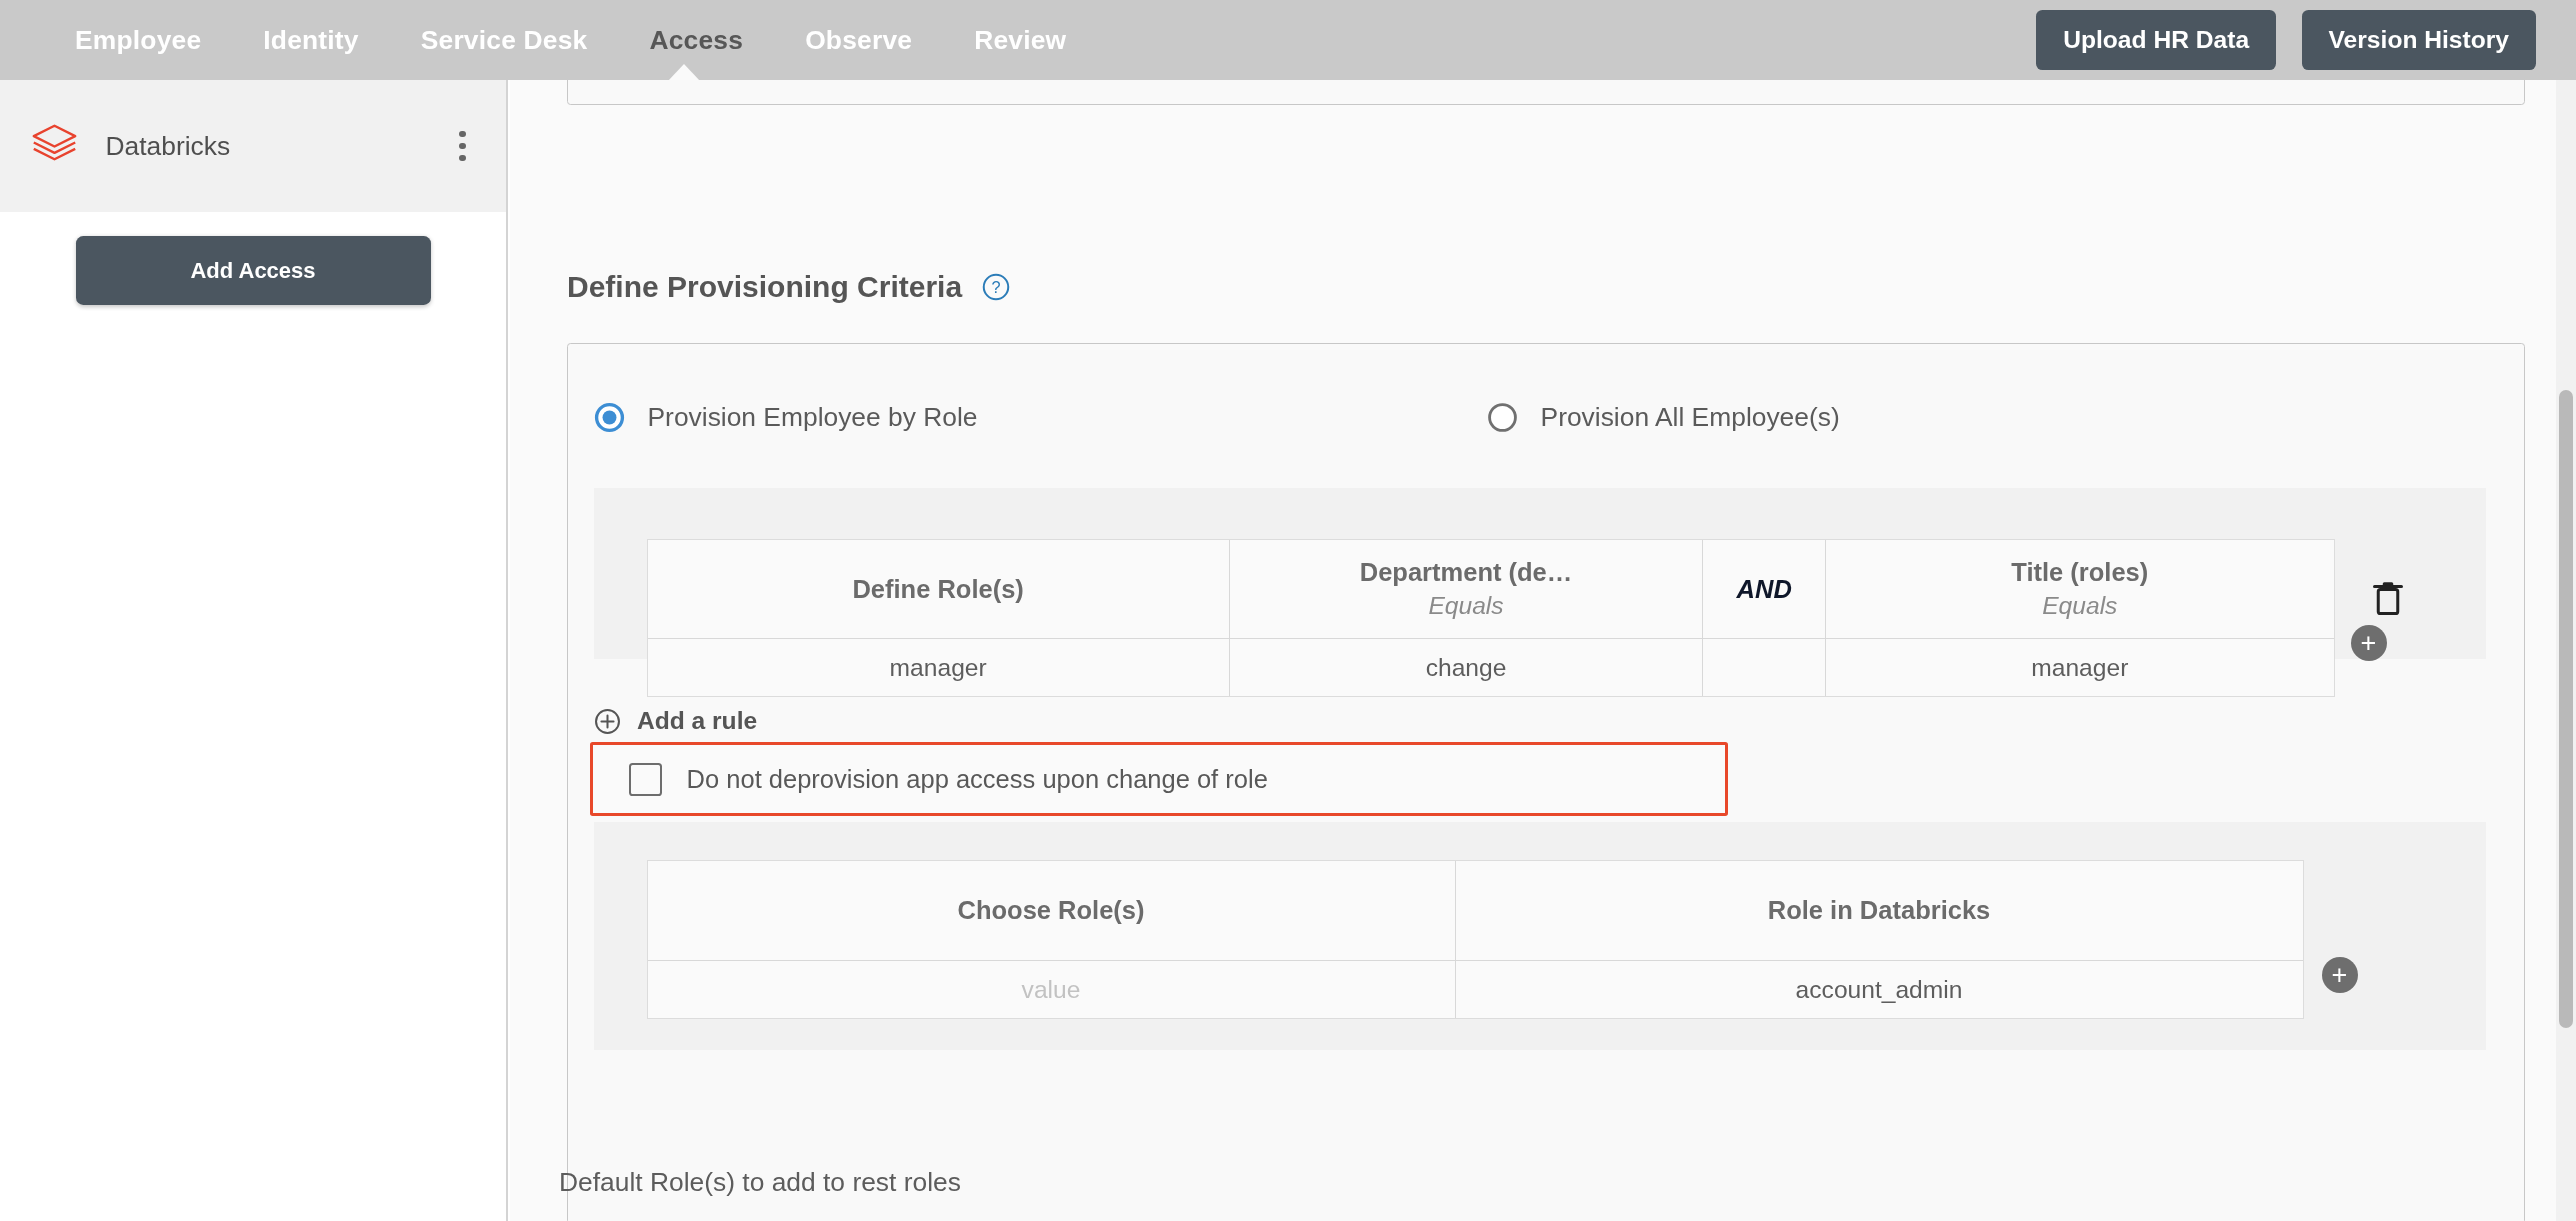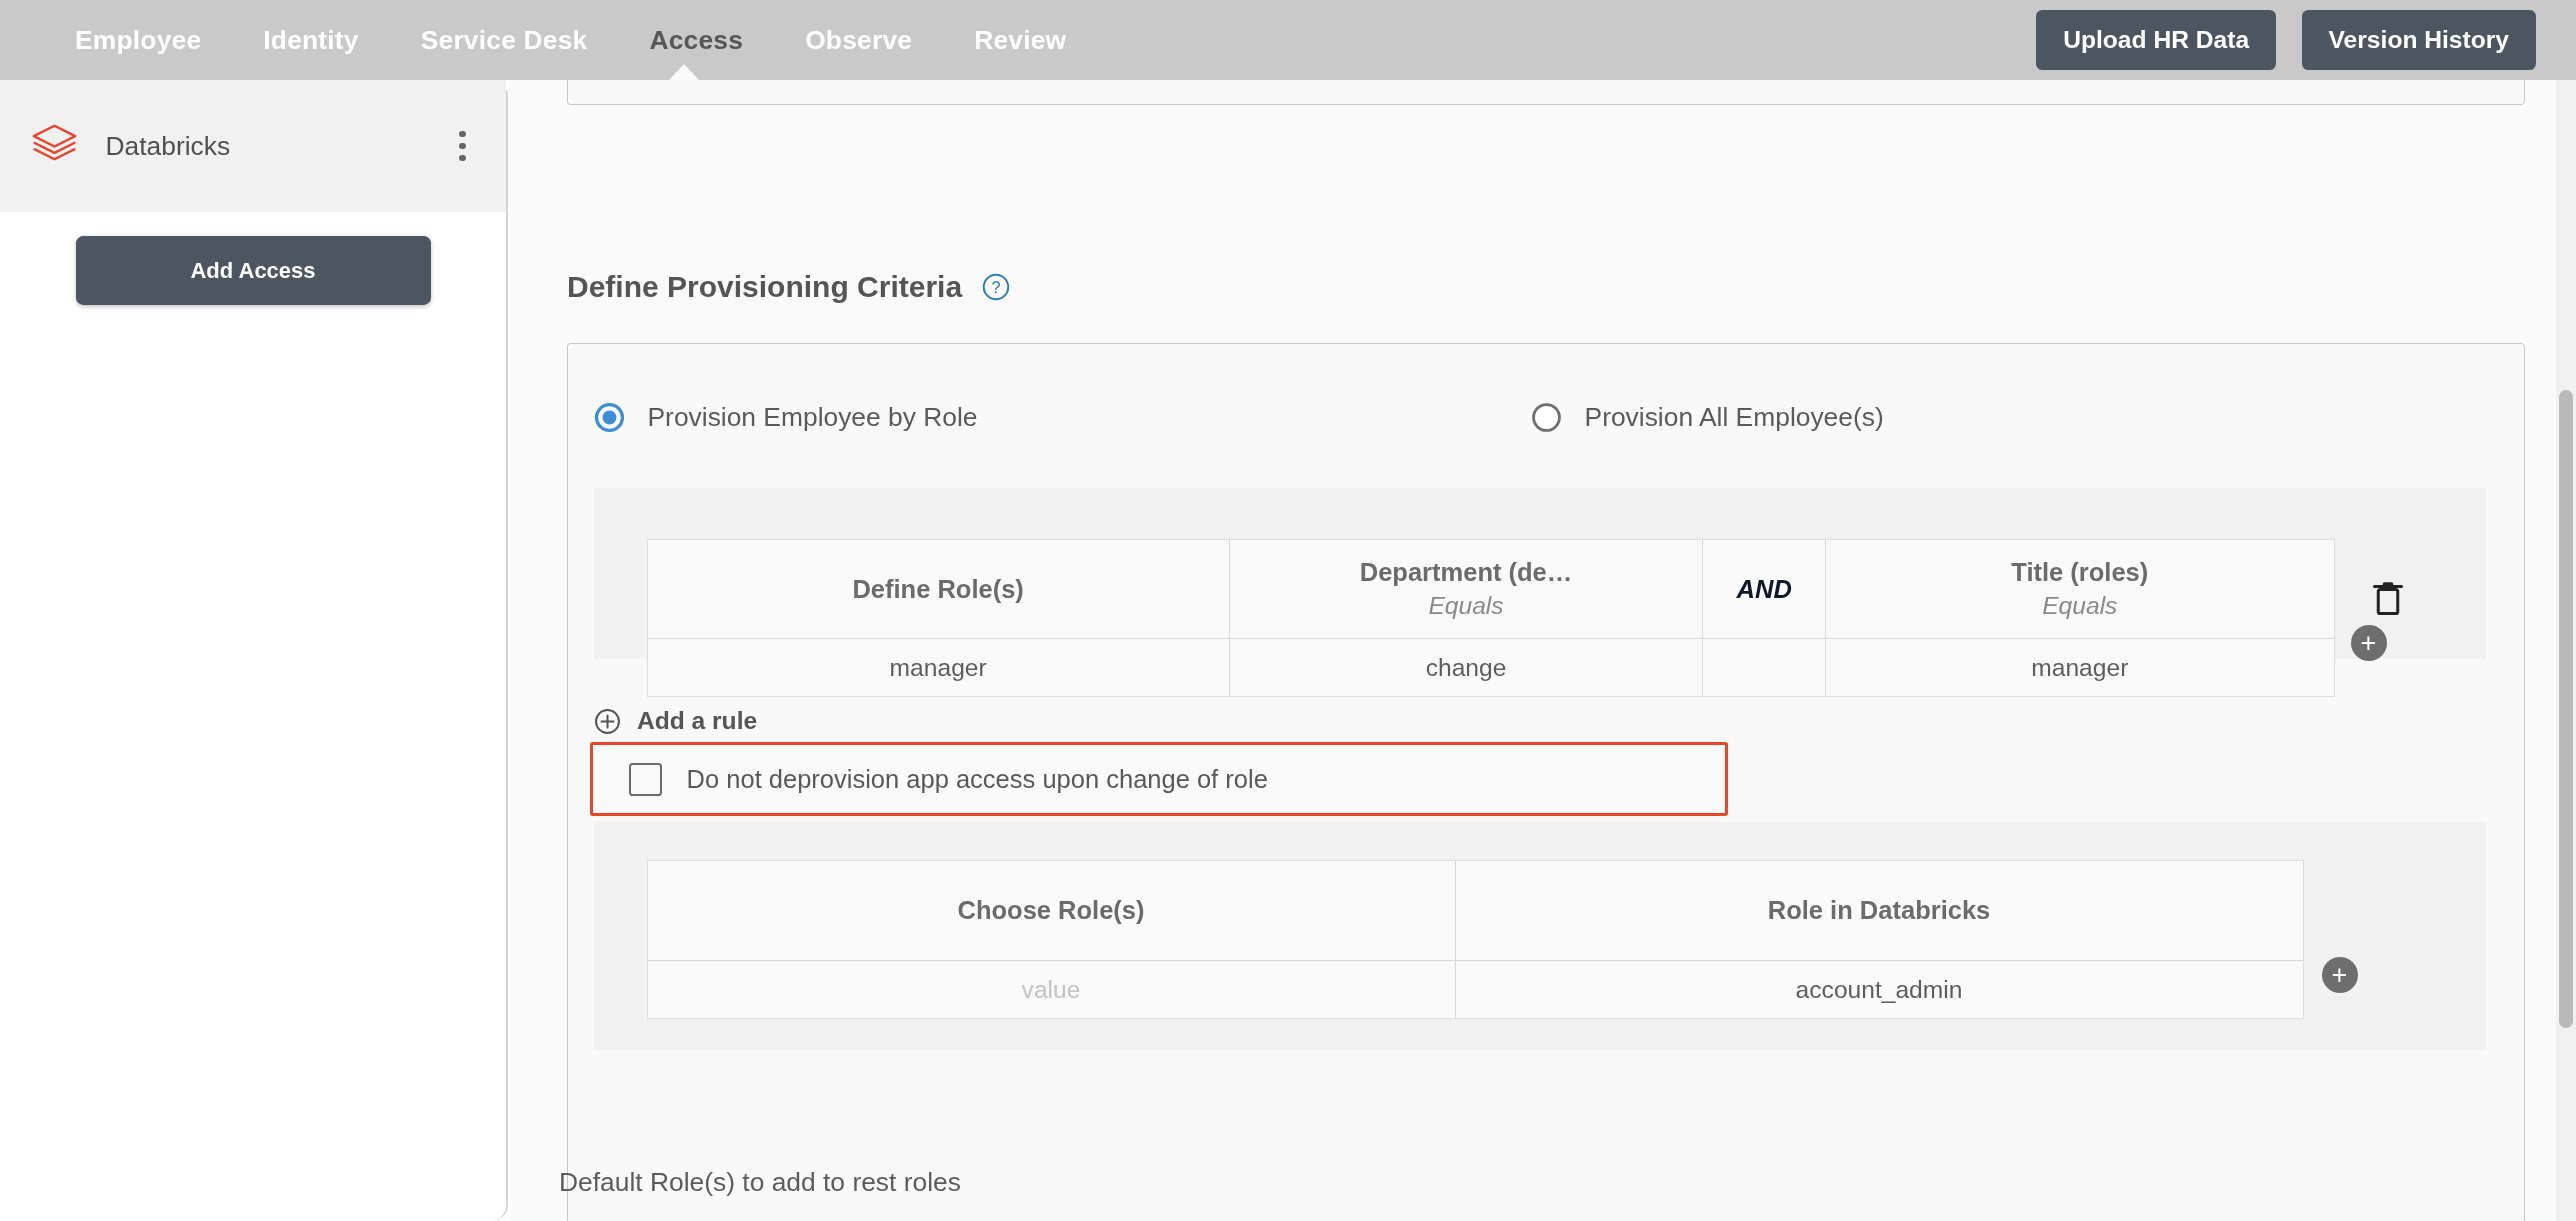--- a/index.html
+++ b/index.html
@@ -54,21 +54,20 @@
     text-align: center;
   }
 
   
   .sidebar {
     position: absolute;
     top: 80px; left: 0;
     width: 508px; height: 1141px;
     background: #ffffff;
     border-right: 2.7px solid #d4d4d4;
-    border-radius: 16px;
   }
   .app-row {
     height: 132px;
     background: #f1f1f1;
     display: flex; align-items: center;
     padding: 0 35px 0 29px;
     cursor: pointer;
   }
   .app-logo { width: 51px; height: 51px; flex: 0 0 51px; }
   .app-name {
@@ -125,21 +124,21 @@
     position: absolute;
     top: 263px; left: 57px;
     width: 1958px; height: 881px;
     background: #f9f9f9;
     border: 1.8px solid #c7c7c7;
     border-radius: 3.6px;
   }
 
   .radio-row {
     position: absolute; top: 58px; left: 25.5px;
-    display: flex; align-items: flex-start; gap: 44px;
+    display: flex; align-items: flex-start;
   }
   .radio-opt { display: flex; align-items: center; cursor: pointer; }
   .radio-opt:nth-child(2) { margin-left: 509px; }
   .radio-label { font-size: 26.4px; color: #5a5a5a; margin-left: 23px; white-space: nowrap; }
   .radio-dot { width: 31px; height: 31px; display: block; }
 
   .rule-panel {
     position: absolute;
     top: 144px; left: 25.5px;
     width: 1892px; height: 171px;

